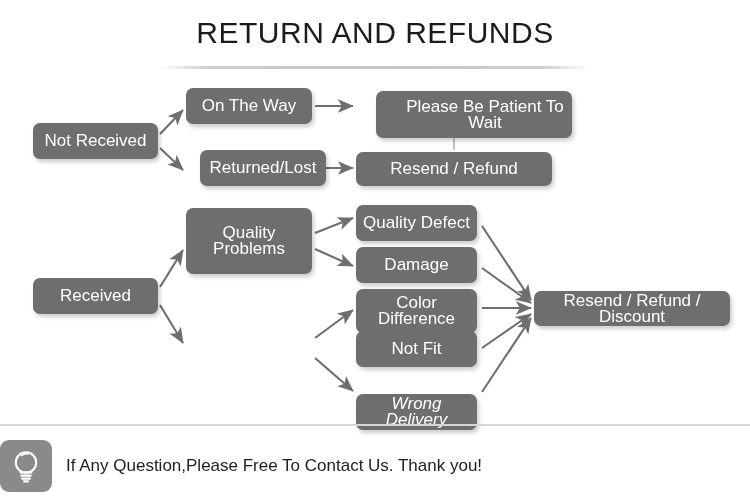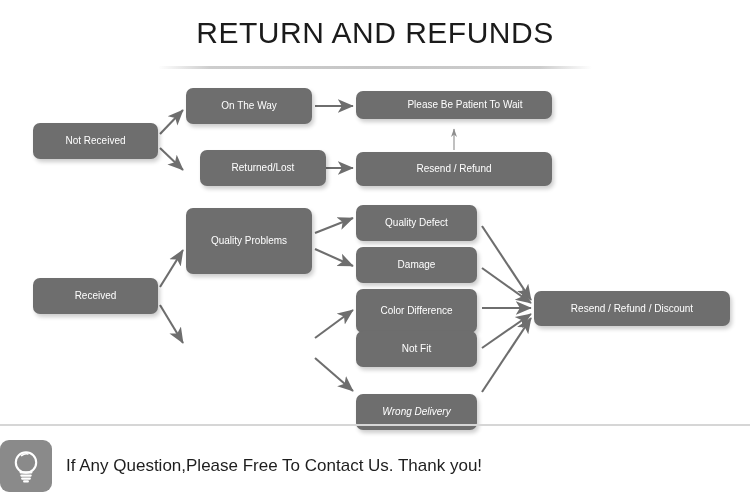--- a/index.html
+++ b/index.html
@@ -58,39 +58,39 @@
   .node {
     position: absolute;
     background: #6e6e6e;
     color: #ffffff;
     border-radius: 7px;
     box-shadow: 2px 3px 4px rgba(0,0,0,0.20);
     display: flex;
     align-items: center;
     justify-content: center;
     text-align: center;
-    font-size: 10px;
+    font-size: 17px;
     line-height: 16px;
     box-sizing: border-box;
     padding: 2px 6px;
     -webkit-font-smoothing: antialiased;
   }
 
   
   #node-not-received { left: 33px;  top: 123px; width: 125px; height: 36px; }
   #node-received     { left: 33px;  top: 278px; width: 125px; height: 36px; }
 
   
   #node-on-the-way       { left: 186px; top: 88px;  width: 126px; height: 36px; }
   #node-returned-lost    { left: 186px; top: 150px; width: 126px; height: 36px; margin-left: 14px; }
   #node-quality-problems { left: 186px; top: 208px; width: 126px; height: 66px; }
   #node-other-problems   { left: 186px; top: 314px; width: 126px; height: 66px; }
 
   
-  #node-please-wait    { left: 356px; top: 91px;  width: 196px; height: 28px; padding-left: 28px; }
+  #node-please-wait    { left: 376px; top: 91px;  width: 196px; height: 47px; padding-left: 28px; }
   #node-resend-refund  { left: 356px; top: 152px; width: 196px; height: 34px; }
 
   
   #node-quality-defect   { left: 356px; top: 205px; width: 121px; height: 36px; }
   #node-damage           { left: 356px; top: 247px; width: 121px; height: 36px; }
   #node-color-difference { left: 356px; top: 289px; width: 121px; height: 44px; }
   #node-not-fit          { left: 356px; top: 331px; width: 121px; height: 36px; }
   #node-wrong-delivery   { left: 356px; top: 394px; width: 121px; height: 36px; font-style: italic; }
 
   

